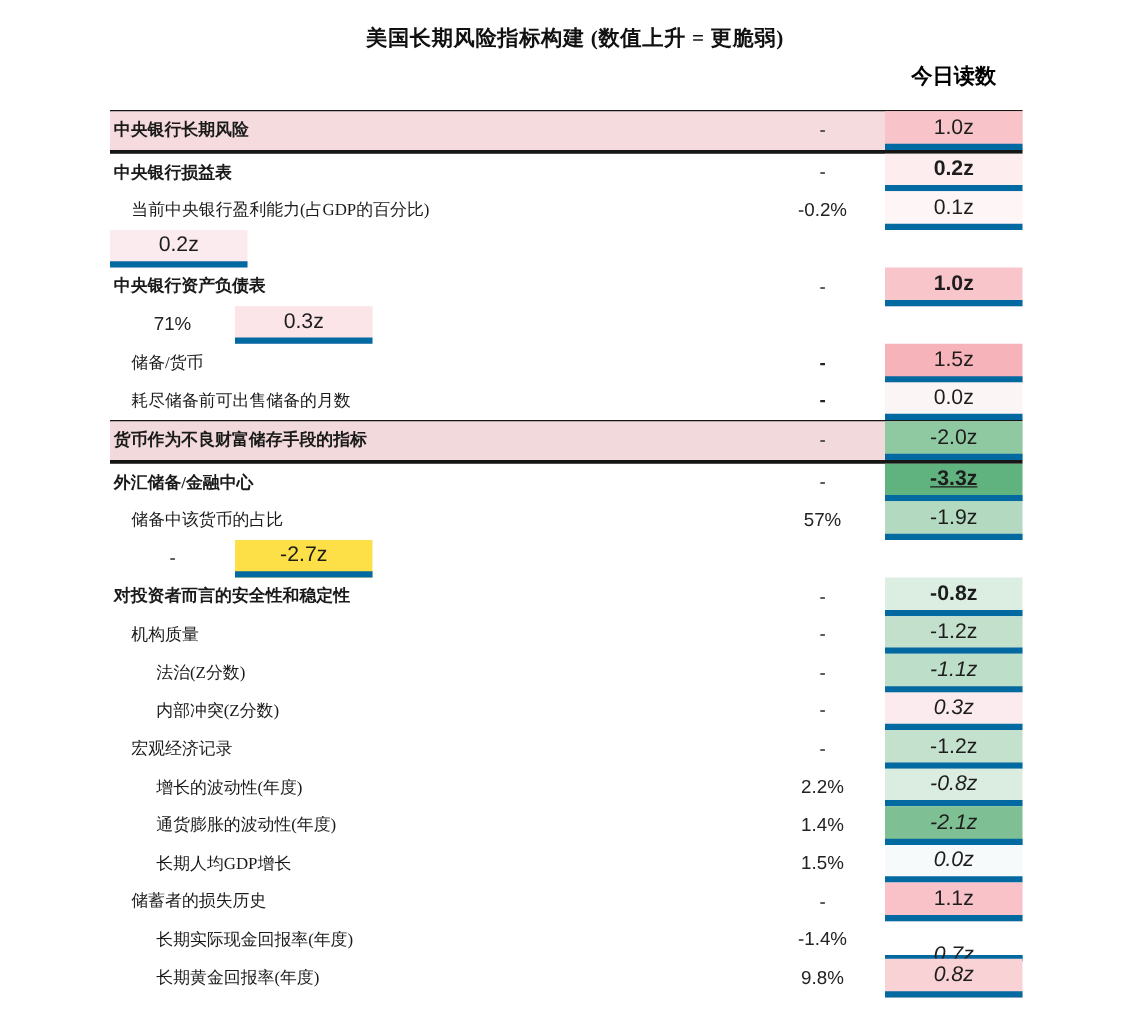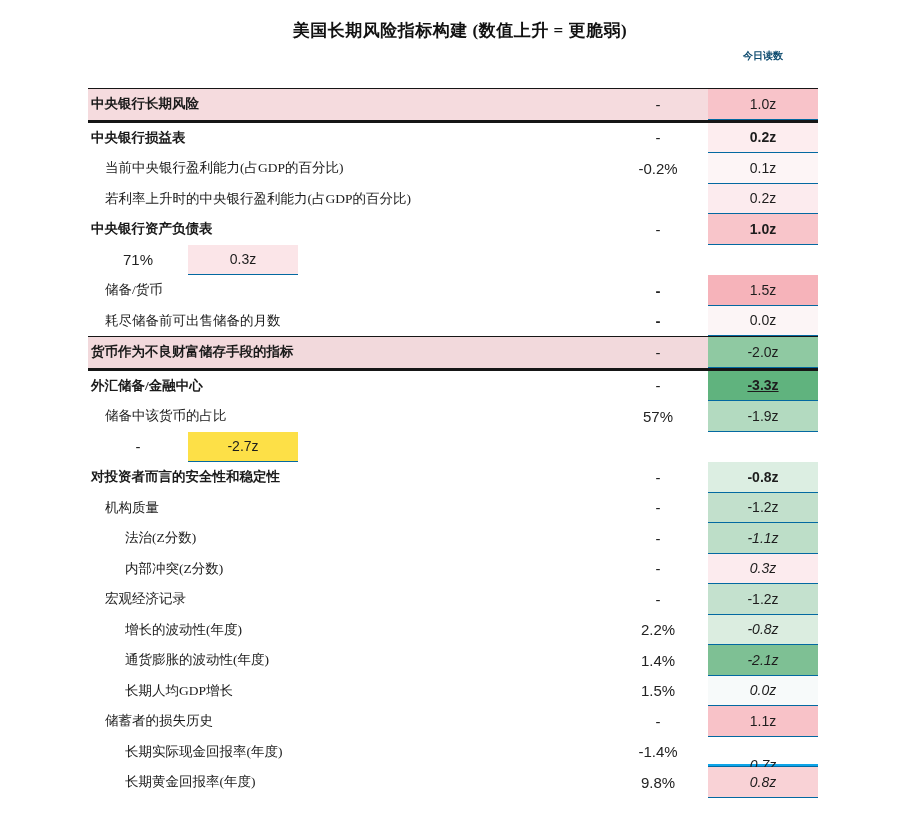--- a/index.html
+++ b/index.html
@@ -8,21 +8,21 @@
     font-family:"Liberation Serif","DejaVu Serif",serif; color:#111111;
     overflow:hidden;
   }
   .title {
     position:absolute; top:19px; left:10px; width:900px;
     text-align:center; font-size:17px; font-weight:700; color:#111;
     letter-spacing:0.5px;
   }
   .reading-header {
     position:absolute; top:49px; left:708px; width:110px;
-    text-align:center; font-size:10px; font-weight:700; color:#0c4a6e;
+    text-align:center; font-size:17px; font-weight:700; color:#000000;
   }
   .table {
     position:absolute; top:88px; left:88px; width:730px;
   }
   .row { display:flex; align-items:stretch; height:30.5px; box-sizing:content-box; }
   .row.divider { border-top:1.5px solid #161616; border-bottom:3px solid #161616; }
   .cell { display:flex; align-items:center; }
   .label-cell {
     flex:1; font-size:13.5px; color:#1a1a1a; white-space:nowrap; overflow:hidden;
   }
@@ -32,22 +32,22 @@
   .indent-2 { padding-left:37px; }
   .value-cell {
     width:100px; justify-content:center;
     font-family:"Liberation Sans","DejaVu Sans",sans-serif;
     font-size:15px; color:#232323;
   }
   .value-cell.b { font-weight:700; }
   .reading-cell {
     width:110px; justify-content:center;
     font-family:"Liberation Sans","DejaVu Sans",sans-serif;
-    font-size:14px; color:#1d1d1d;
-    border-bottom:1px solid #0369a1; box-sizing:border-box;
+    font-size:17px; color:#1d1d1d;
+    border-bottom:5px solid #0369a1; box-sizing:border-box;
   }
   .reading-cell.b { font-weight:700; }
   .reading-cell.i { font-style:italic; }
 </style>
 </head>
 <body>
 
 <div class="page">
   <div class="title">美国长期风险指标构建 (数值上升 = 更脆弱)</div>
   <div class="reading-header">今日读数</div>
@@ -62,21 +62,20 @@
       <div class="cell label-cell indent-0 b">中央银行损益表</div>
       <div class="cell value-cell">-</div>
       <div class="cell reading-cell b" style="background: rgb(253, 237, 239);">0.2z</div>
     </div>
       <div class="row">
       <div class="cell label-cell indent-1">当前中央银行盈利能力(占GDP的百分比)</div>
       <div class="cell value-cell">-0.2%</div>
       <div class="cell reading-cell" style="background: rgb(253, 245, 246);">0.1z</div>
     </div>
       <div class="row">
-      <div class="cell label-cell indent-1">若利率上升时的中央银行盈利能力(占GDP的百分比)</div>
       <div class="cell reading-cell" style="background: rgb(252, 235, 238);">0.2z</div>
     </div>
       <div class="row">
       <div class="cell label-cell indent-0 b">中央银行资产负债表</div>
       <div class="cell value-cell">-</div>
       <div class="cell reading-cell b" style="background: rgb(248, 197, 202);">1.0z</div>
     </div>
       <div class="row">
       <div class="cell value-cell">71%</div>
       <div class="cell reading-cell" style="background: rgb(251, 229, 232);">0.3z</div>

